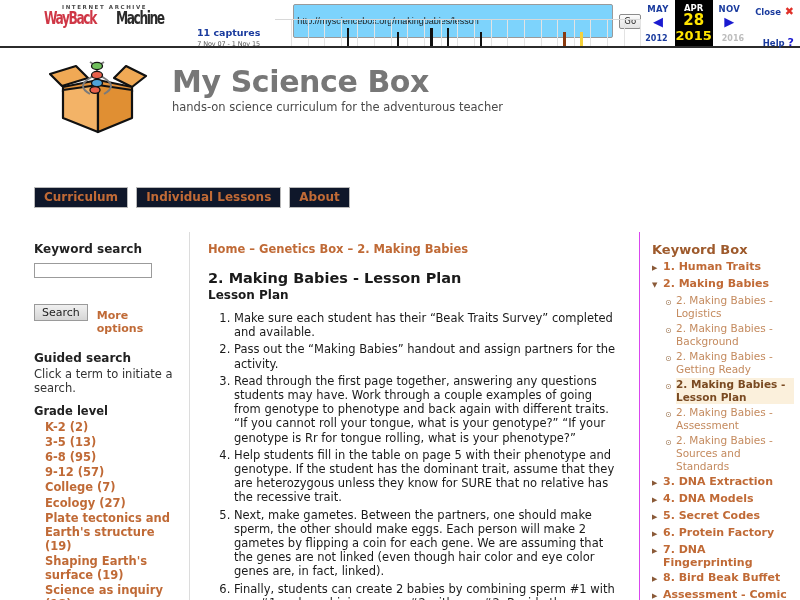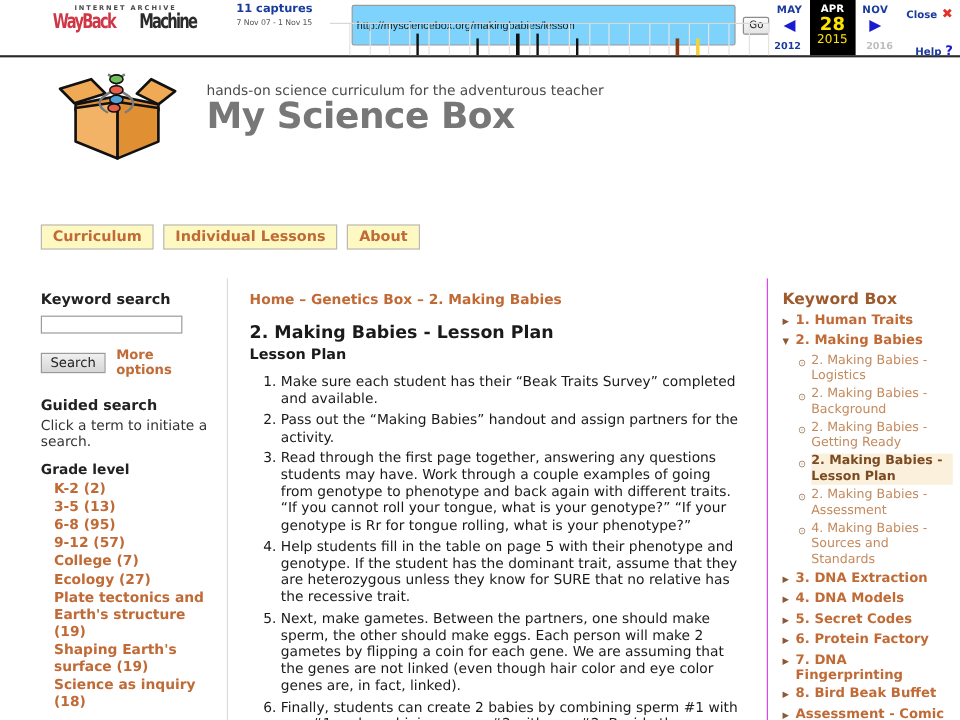--- a/index.html
+++ b/index.html
@@ -20,21 +20,21 @@
     font-size:5.5px;letter-spacing:1.6px;color:#4a4a4a;font-weight:bold;
     margin-left:40px;margin-bottom:1px;}
   .wbm-word{display:flex;align-items:flex-end;margin-left:22px;}
   .wbm-word span{
     display:inline-block;font-weight:bold;font-size:17px;line-height:15px;
     font-family:"DejaVu Sans","Liberation Sans",sans-serif;
     letter-spacing:-2px;transform:scaleX(0.72);transform-origin:left bottom;
   }
   .wbm-red{color:#cf3746;}
   .wbm-dark{color:#2b2b2b;}
-  #wb-caps{width:105px;text-align:center;padding-top:2px;box-sizing:border-box;}
+  #wb-caps{width:105px;text-align:center;padding-top:27px;box-sizing:border-box;}
   #wb-caps .cnum{color:#1a3b9e;font-weight:bold;font-size:9.5px;}
   #wb-caps .crange{color:#555;font-size:6.5px;margin-top:2px;letter-spacing:-0.1px;}
   #wb-center{flex:1;position:relative;}
   #wb-urlrow{display:flex;align-items:center;padding:4px 0 0 18px;}
   #wb-url{
     width:320px;height:13px;border:1px solid #9a9a9a;border-radius:2px;
     background:#7dd3fc;font-size:9px;color:#1a1a1a;padding:16px 3px;
     font-family:Liberation Sans, sans-serif;box-sizing:border-box;
   }
   #wb-go{
@@ -56,58 +56,58 @@
   .dcol .yr{font-size:8px;font-weight:bold;color:#1a3b9e;position:absolute;bottom:3px;}
   .dcol.prev .yr{left:4px;}
   .dcol.next .yr{right:2px;color:#bdbdbd;}
   .arrow{font-size:13px;line-height:12px;color:#1a1ad0;margin-top:2px;}
   #dcenter{
     background:#000;color:#ffe400;width:38px;text-align:center;
     display:flex;flex-direction:column;align-items:center;justify-content:flex-start;
   }
   #dcenter .mon{color:#ffffff;font-size:8.5px;font-weight:bold;padding-top:3px;}
   #dcenter .day{color:#ffe400;font-size:15px;font-weight:bold;line-height:15px;}
-  #dcenter .yr{color:#ffe400;font-size:10px;font-weight:normal;text-align:center;}
+  #dcenter .yr{color:#ffe400;font-size:13px;font-weight:bold;text-align:center;}
   #wb-right{width:60px;text-align:right;padding:4px 6px 0 0;box-sizing:border-box;}
   .wb-close{color:#1a3b9e;font-size:8.5px;font-weight:bold;cursor:pointer;}
   .wb-x{color:#e03028;font-weight:bold;font-size:11px;}
   .wb-help{color:#1a3b9e;font-size:8.5px;font-weight:bold;margin-top:18px;cursor:pointer;}
   .wb-q{color:#1a1ad0;font-size:11px;font-weight:bold;}
 
   
   #site{width:800px;height:552px;position:relative;background:#fff;overflow:hidden;}
   #masthead{height:95px;position:relative;}
   #logo-box{position:absolute;left:42px;top:8px;width:110px;height:80px;}
   #title-wrap{position:absolute;left:172px;top:18px;}
   #site-title{
     font-size:30px;font-weight:bold;color:#777777;letter-spacing:-0.4px;
     font-family:"DejaVu Sans","Liberation Sans",sans-serif;line-height:32px;
   }
   #site-sub{font-size:11.5px;color:#4a4a4a;margin-top:2px;}
   #navtabs{position:absolute;left:34px;top:139px;display:flex;gap:8px;}
   .tab{
-    border:1px solid #b9b9b9;background:#fef9c3;padding:2px 9px 3px 9px;
+    border:1px solid #b9b9b9;background:#0f172a;padding:2px 9px 3px 9px;
     color:#c06a36;font-weight:bold;font-size:12px;cursor:pointer;
   }
   #columns{position:absolute;left:0;top:184px;width:800px;height:382px;display:flex;}
   #leftcol{width:190px;padding:10px 12px 0 34px;box-sizing:border-box;
     border-right:1px solid #dcdcdc;}
   #centercol{flex:1;padding:10px 18px 0 18px;box-sizing:border-box;
     border-right:1px solid #d946ef;}
   #rightcol{width:160px;padding:10px 6px 0 12px;box-sizing:border-box;}
 
   .side-h{font-weight:bold;font-size:12px;color:#222;margin-bottom:7px;}
   #kw-input{width:118px;height:15px;border:1px solid #9b9b9b;background:#fff;
     box-sizing:border-box;display:block;font-size:11px;padding:0 3px;
     font-family:"DejaVu Sans","Liberation Sans",sans-serif;}
   .searchrow{display:flex;align-items:center;margin-top:11px;}
   #search-btn{border:1px solid #9a9a9a;background:linear-gradient(#f0f0f0,#d6d6d6);
     font-size:11px;padding:1px 7px;color:#222;cursor:pointer;
     font-family:"DejaVu Sans","Liberation Sans",sans-serif;}
-  .more-opt{color:#c06a36;font-weight:bold;font-size:11px;margin-left:9px;cursor:pointer;}
+  .more-opt{color:#c06a36;font-weight:bold;font-size:11px;margin-left:9px;cursor:pointer;margin-top:20px;}
   .side-h2{font-weight:bold;font-size:12px;color:#222;margin-top:16px;}
   .side-note{font-size:11.5px;color:#333;margin-top:2px;line-height:14px;}
   .facet-h{font-weight:bold;font-size:11.5px;color:#222;margin-top:9px;}
   .facet-list{list-style:none;margin:2px 0 0 0;padding:0 0 0 11px;}
   .facet-list li{margin:0 0 1px 0;line-height:14px;}
   .facet-link{color:#c06a36;font-weight:bold;font-size:11.5px;cursor:pointer;}
 
   #breadcrumb{color:#c06a36;font-weight:bold;font-size:11.5px;}
   #page-title{font-size:14.5px;font-weight:bold;color:#1a1a1a;margin-top:14px;}
   #sub-title{font-size:12px;font-weight:bold;color:#1a1a1a;margin-top:2px;}
@@ -230,22 +230,22 @@
         <path d="M56 29 L90 34 L90 62 L56 76 Z" fill="#e08f33" stroke="#111" stroke-width="2.2" stroke-linejoin="round"></path>
         <path d="M48 6 Q62 14 48 22 Q34 30 48 38" fill="none" stroke="#7b7b7b" stroke-width="2"></path>
         <path d="M62 6 Q48 14 62 22 Q76 30 62 38" fill="none" stroke="#7b7b7b" stroke-width="2"></path>
         <ellipse cx="55" cy="10" rx="5.5" ry="3.6" fill="#6fbf5b" stroke="#111" stroke-width="1.3"></ellipse>
         <ellipse cx="55" cy="19" rx="5.5" ry="3.6" fill="#e8604a" stroke="#111" stroke-width="1.3"></ellipse>
         <ellipse cx="55" cy="27" rx="5.5" ry="3.6" fill="#4fa3d8" stroke="#111" stroke-width="1.3"></ellipse>
         <ellipse cx="53" cy="34" rx="5" ry="3.4" fill="#e8604a" stroke="#111" stroke-width="1.3"></ellipse>
       </svg>
     </div>
     <div id="title-wrap">
+      <div id="site-title">My Science Box</div>
       <div id="site-sub">hands-on science curriculum for the adventurous teacher</div>
-      <div id="site-title">My Science Box</div>
     </div>
     <div id="navtabs">
         <div class="tab">Curriculum</div>
         <div class="tab">Individual Lessons</div>
         <div class="tab">About</div>
       </div>
   </div>
 
   <div id="columns">
 
@@ -318,21 +318,21 @@
           <li class="bitem sub active">
             <span class="bico">⊙</span>
             <span class="blabel">2. Making Babies - Lesson Plan</span>
           </li>
           <li class="bitem sub">
             <span class="bico">⊙</span>
             <span class="blabel">2. Making Babies - Assessment</span>
           </li>
           <li class="bitem sub">
             <span class="bico">⊙</span>
-            <span class="blabel">4. Making Babies - Sources and Standards</span>
+            <span class="blabel">2. Making Babies - Sources and Standards</span>
           </li>
           <li class="bitem">
             <span class="bico">▶</span>
             <span class="blabel">3. DNA Extraction</span>
           </li>
           <li class="bitem">
             <span class="bico">▶</span>
             <span class="blabel">4. DNA Models</span>
           </li>
           <li class="bitem">

